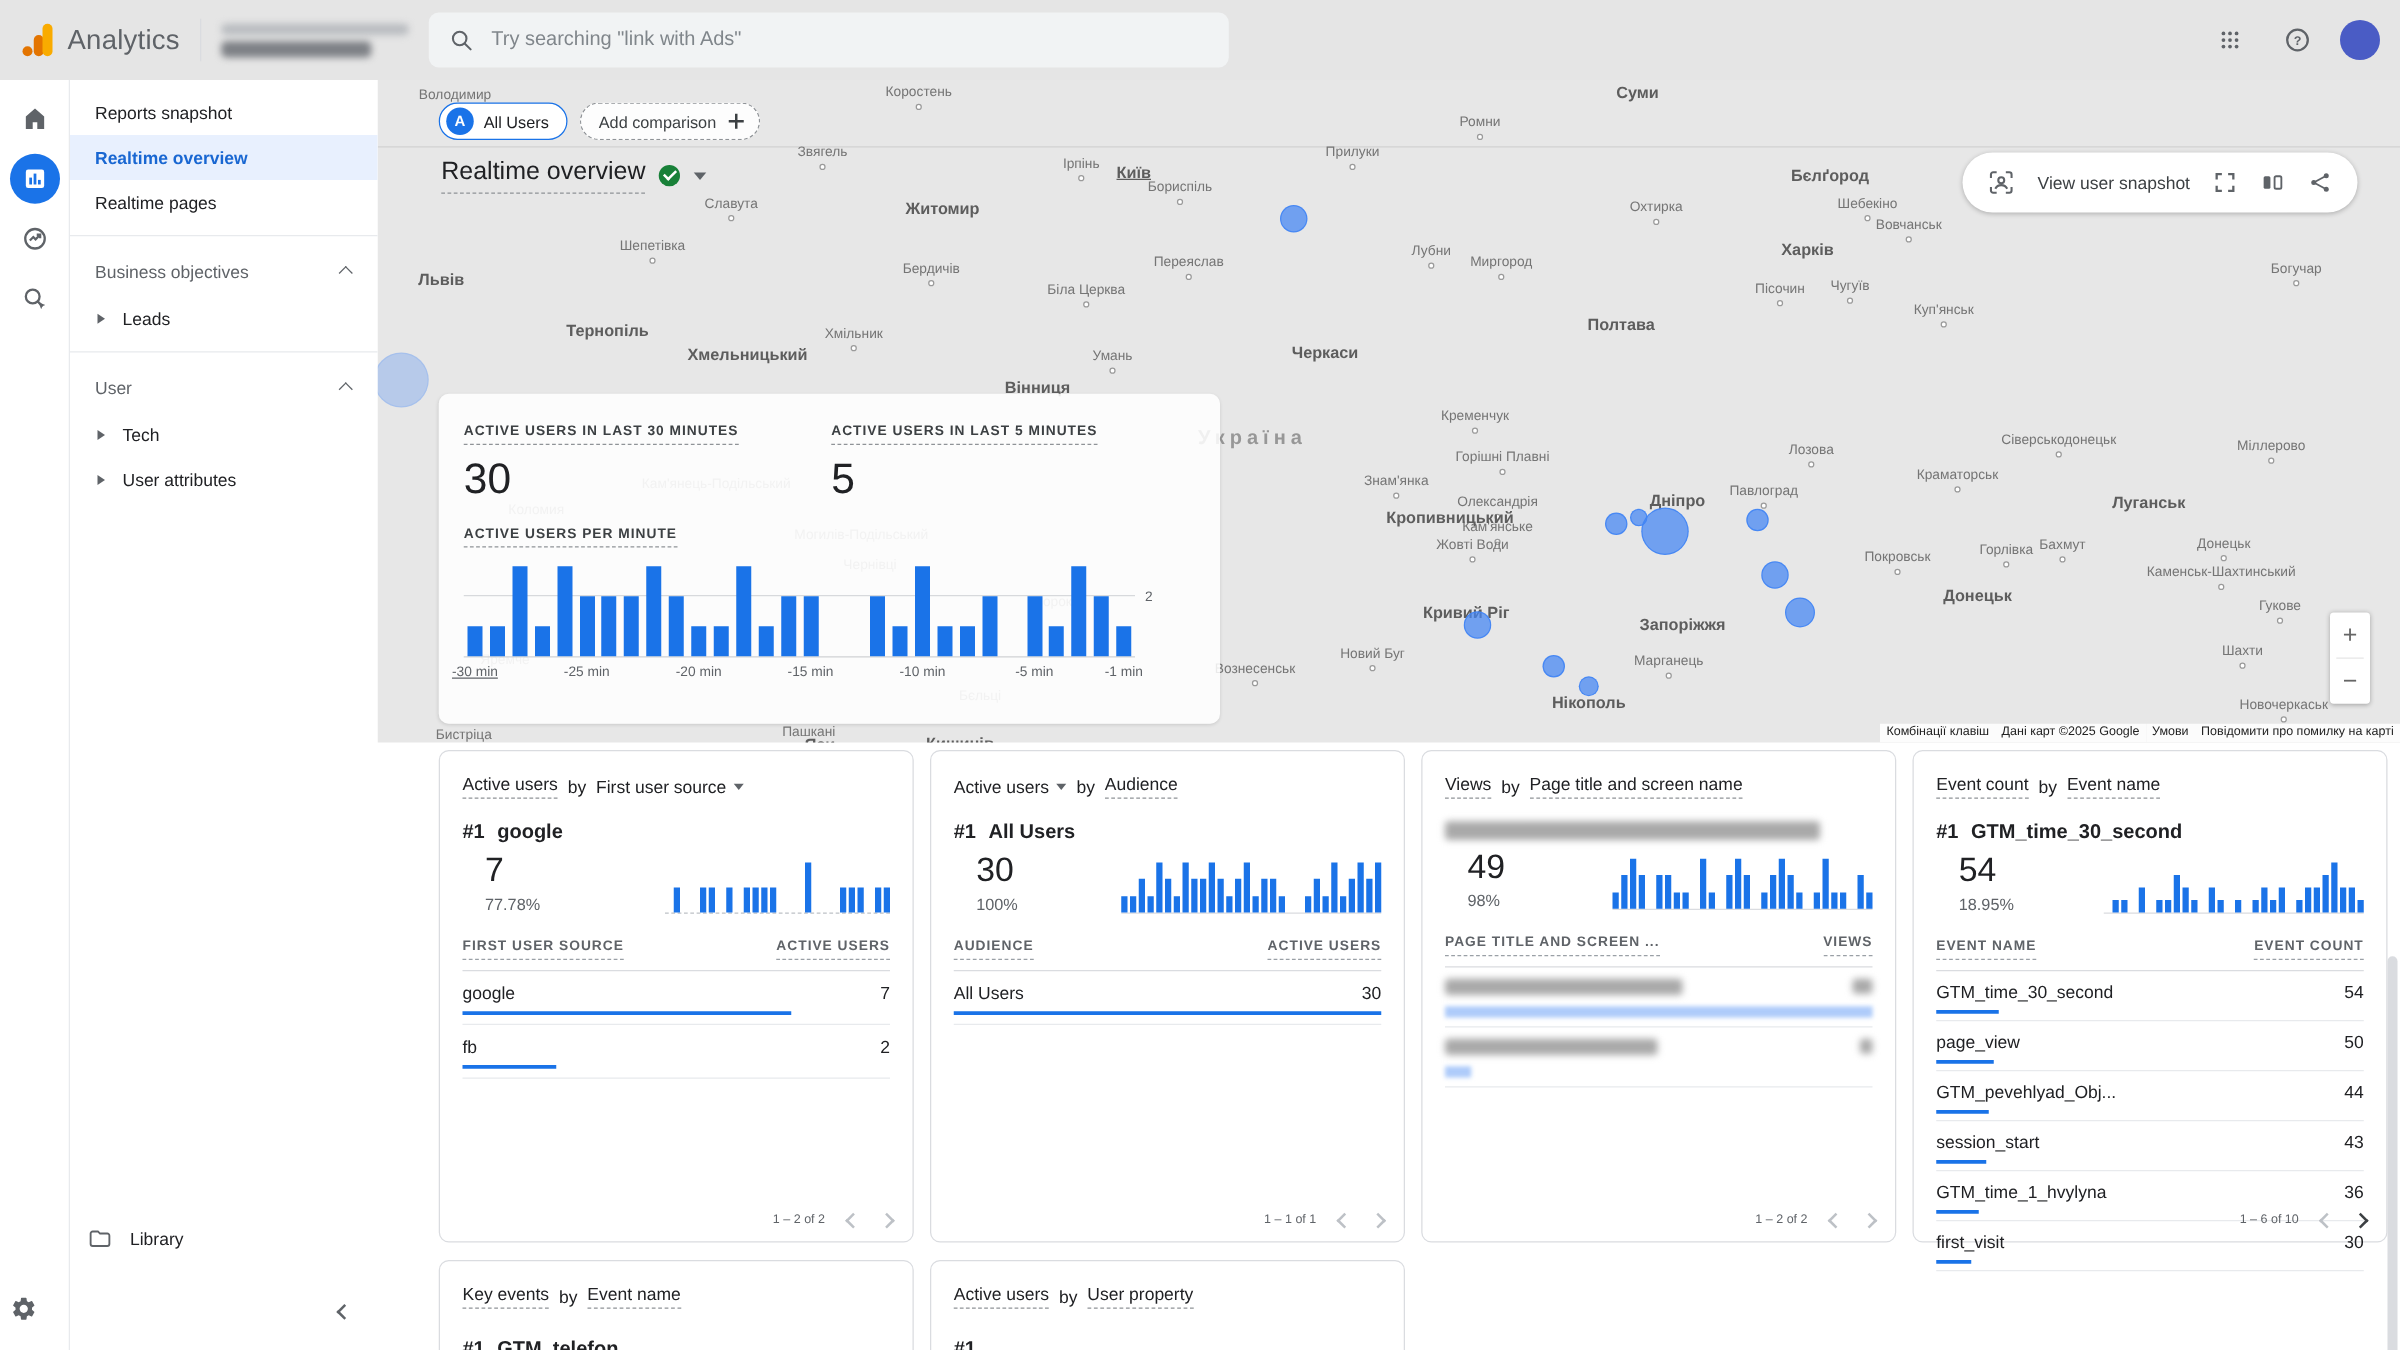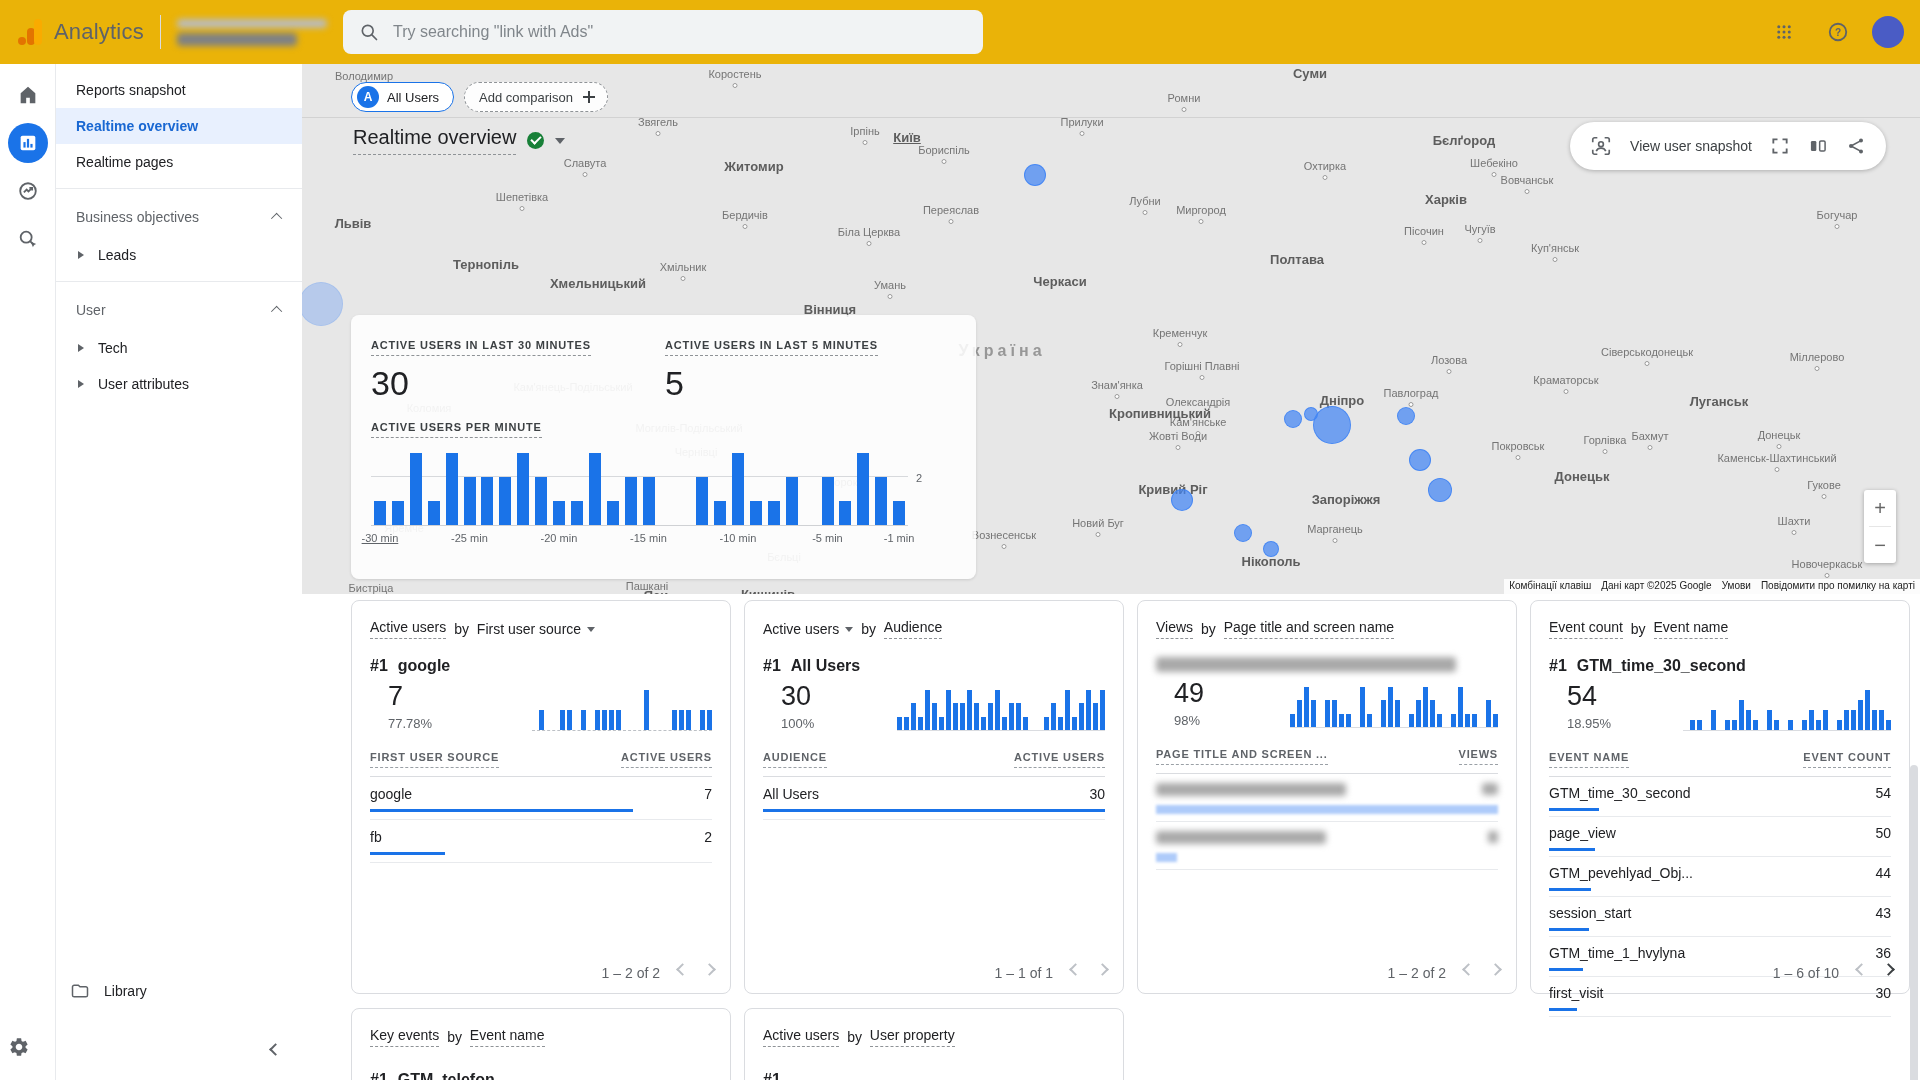--- a/index.html
+++ b/index.html
@@ -4,21 +4,21 @@
 <style>
   :root{
     --blue:#1a73e8; --blue-dk:#1967d2; --txt:#202124; --gray:#5f6368; --gray-lt:#80868b;
     --line:#dadce0; --line-lt:#e8eaed; --map-bg:#e7e7e7; --chip-bg:#e8f0fe;
   }
   *{box-sizing:border-box;margin:0;padding:0}
   html,body{width:1920px;height:1080px;overflow:hidden}
   body{font-family:"Liberation Sans",sans-serif;background:#fff;position:relative;color:var(--txt)}
 
   
-  .topbar{position:absolute;top:0;left:0;right:0;height:64px;background:#eab308;display:flex;align-items:center;z-index:40}
+  .topbar{position:absolute;top:0;left:0;right:0;height:64px;background:#e5e5e5;display:flex;align-items:center;z-index:40}
   .logo-area{display:flex;align-items:center;gap:10px;padding-left:18px;cursor:pointer}
   .ga-logo{position:relative;width:26px;height:26px}
   .ga-logo .bar-tall{position:absolute;right:2px;top:0;width:8px;height:26px;background:#f9ab00;border-radius:4px}
   .ga-logo .bar-mid{position:absolute;left:9px;top:9px;width:8px;height:17px;background:#e37400;border-radius:4px 4px 4px 4px}
   .ga-logo .dot{position:absolute;left:0;bottom:0;width:8px;height:8px;background:#e37400;border-radius:50%}
   .brand{font-size:22px;color:var(--gray);letter-spacing:.2px}
   .hdr-divider{width:1px;height:34px;background:var(--line);margin:0 16px}
   .account{display:flex;flex-direction:column;gap:5px;cursor:pointer}
   .acct-line1{width:150px;height:9px;border-radius:4px;background:#b9bcc0;filter:blur(3px)}
   .acct-line2{width:120px;height:13px;border-radius:4px;background:#7e8186;filter:blur(3px)}
@@ -116,21 +116,21 @@
   .sparkline{margin-left:auto;display:flex;align-items:flex-end;gap:2px;border-bottom:1px solid var(--line);padding-bottom:0;height:46px}
   .sparkline.dashedbase{border-bottom:1px dashed #bdc1c6}
   .spark-bar{width:5px;background:var(--blue)}
   .rc-thead{display:flex;justify-content:space-between;margin-top:20px;padding-bottom:8px;border-bottom:1px solid var(--line)}
   .rc-th{font-size:11px;letter-spacing:.8px;color:var(--gray);font-weight:bold;border-bottom:1px dashed #9aa0a6;padding-bottom:4px;cursor:pointer}
   .rc-row{padding:9px 0 7px;border-bottom:1px solid var(--line-lt);position:relative}
   .rc-rowline{display:flex;justify-content:space-between;font-size:14px;color:var(--txt)}
   .rc-bar{height:3px;background:var(--blue);margin-top:7px}
   .rc-bar.light{height:9px;background:#aecbfa;filter:blur(1.5px);margin-top:9px}
   .blurbar{background:#a9a9a9;border-radius:3px;filter:blur(3px);height:13px}
-  .rc-footer{position:absolute;right:16px;bottom:12px;display:flex;align-items:flex-start;gap:18px;font-size:14px;color:var(--gray)}
+  .rc-footer{position:absolute;right:16px;bottom:12px;display:flex;align-items:flex-end;gap:18px;font-size:10px;color:var(--gray)}
   .pg-chev{width:9px;height:9px;border-top:2px solid #bdc1c6;border-right:2px solid #bdc1c6;cursor:default}
   .pg-chev.prev{transform:rotate(-135deg)}
   .pg-chev.next{transform:rotate(45deg)}
   .pg-chev.enabled{border-color:#3c4043;cursor:pointer}
 
   
   .scroll-thumb{position:absolute;right:2px;top:765px;width:8px;height:320px;background:#dadce0;border-radius:4px;z-index:50}
 
   svg{display:block}
 </style>

